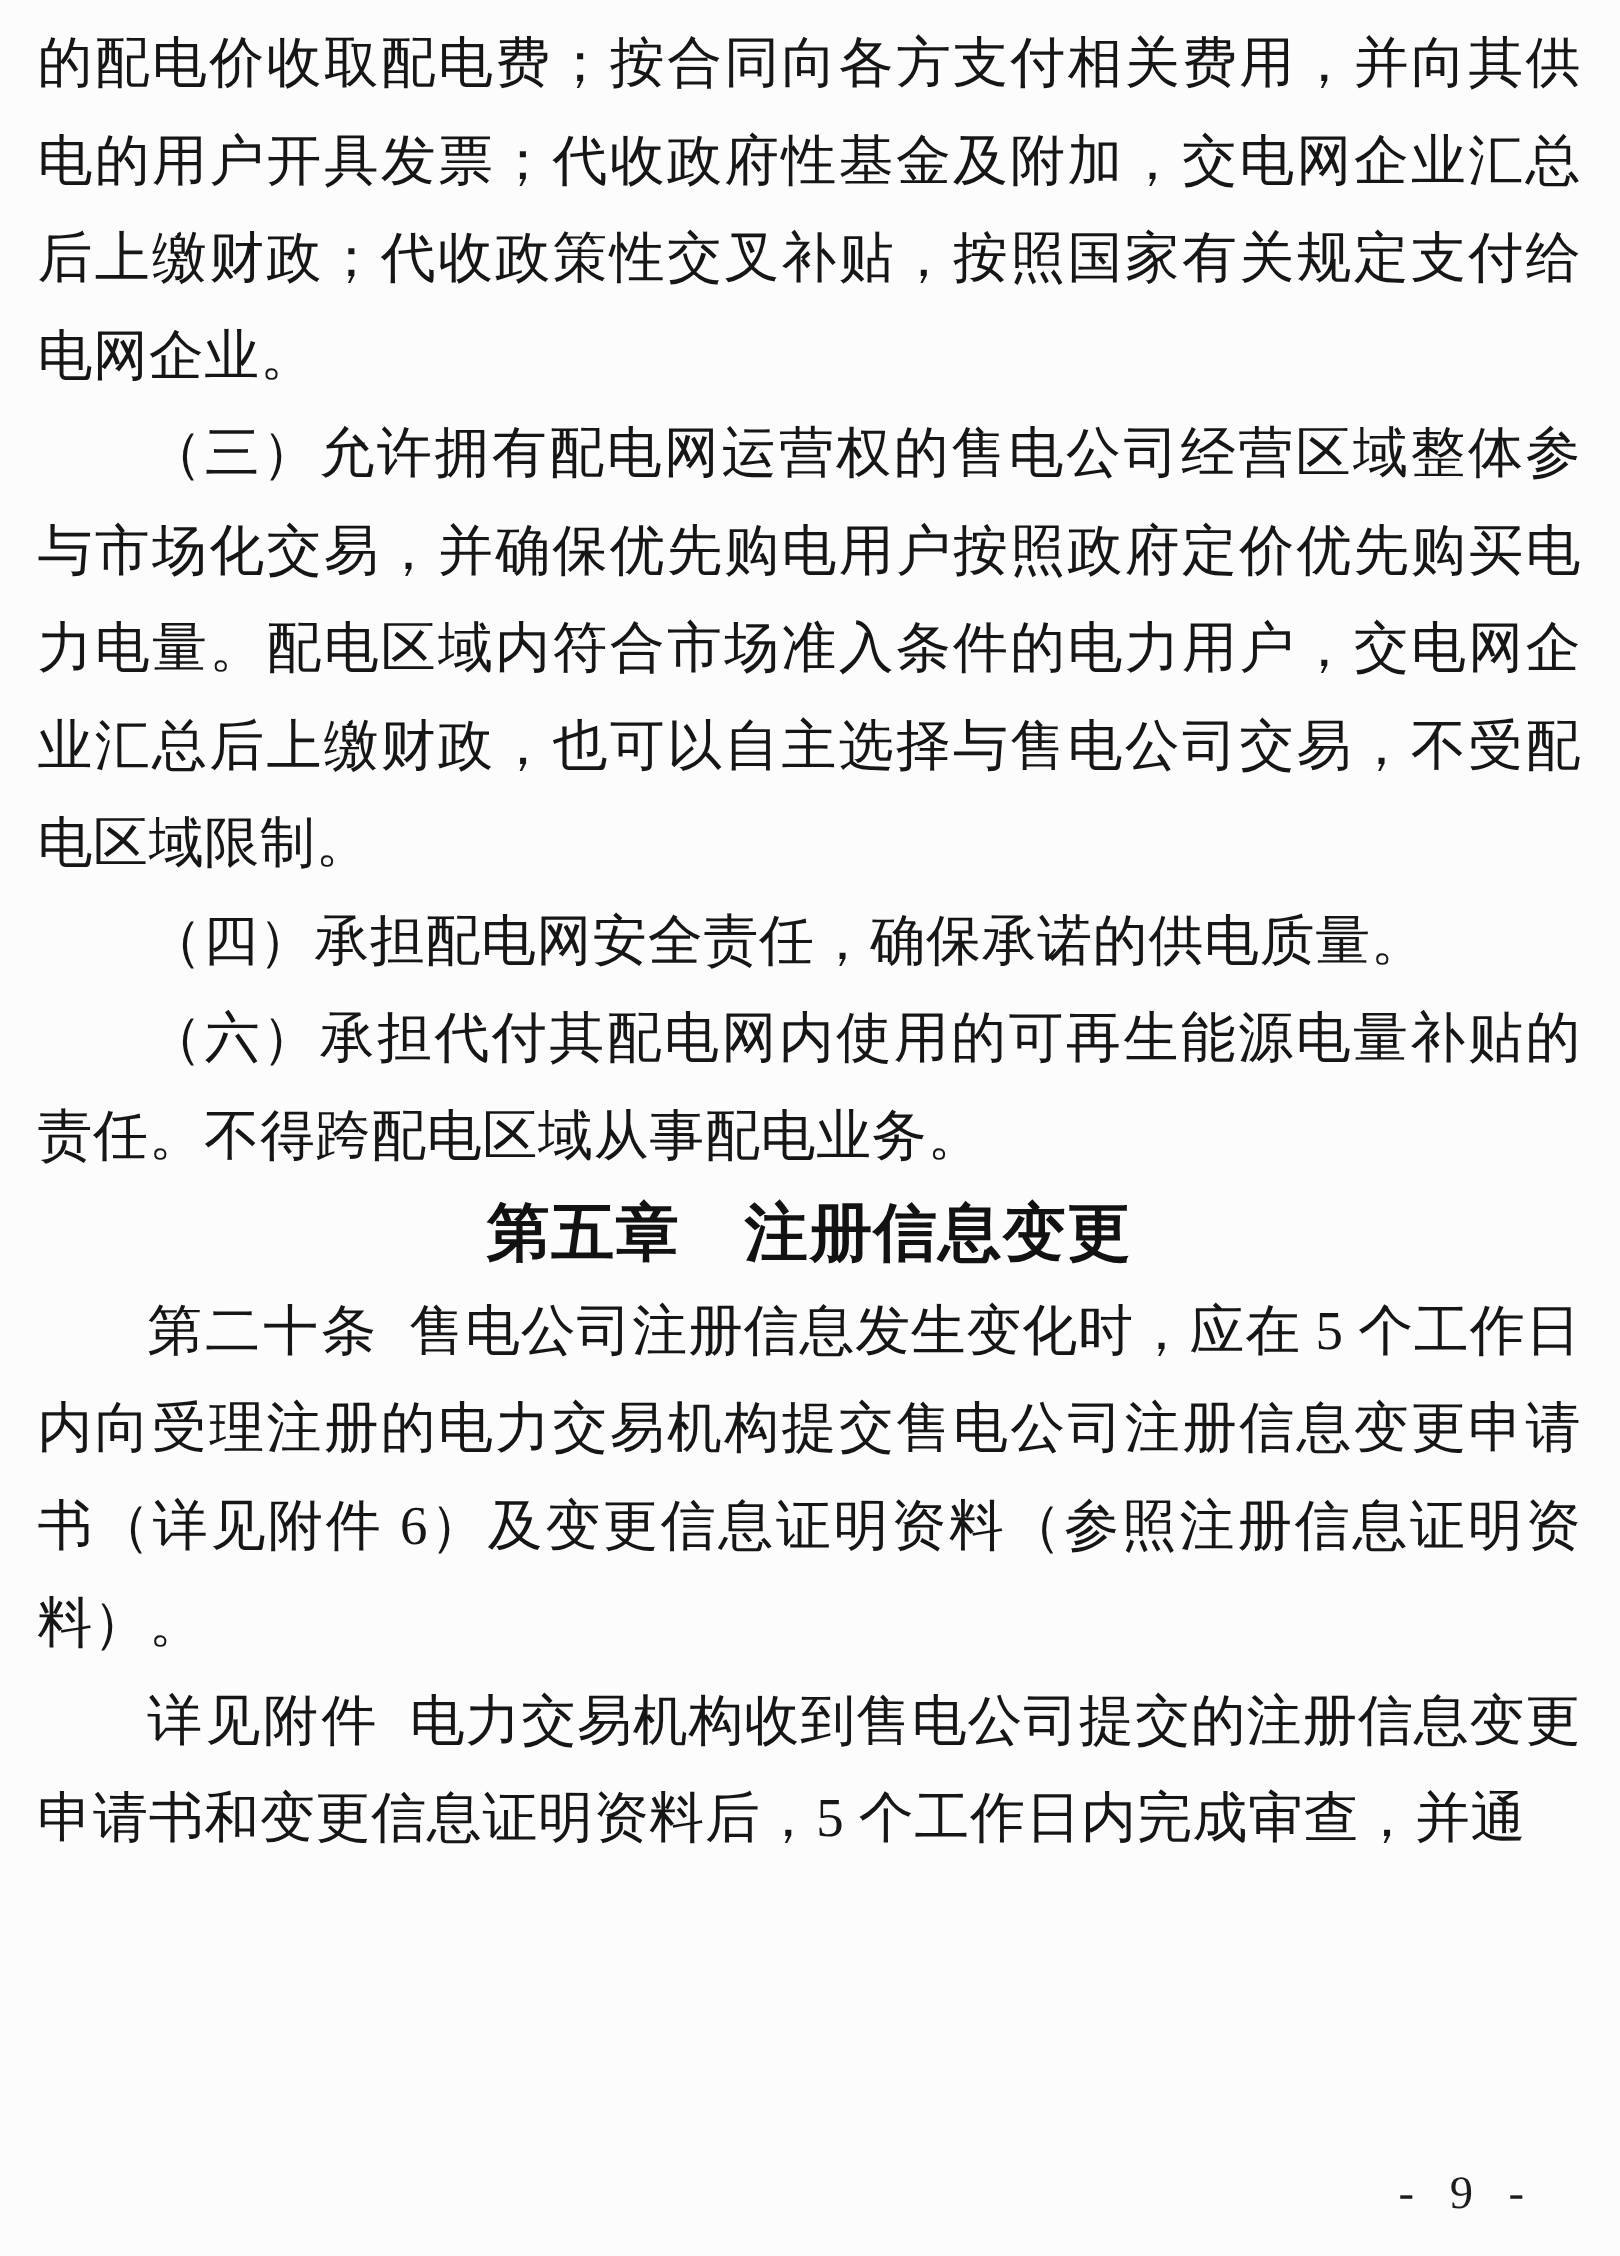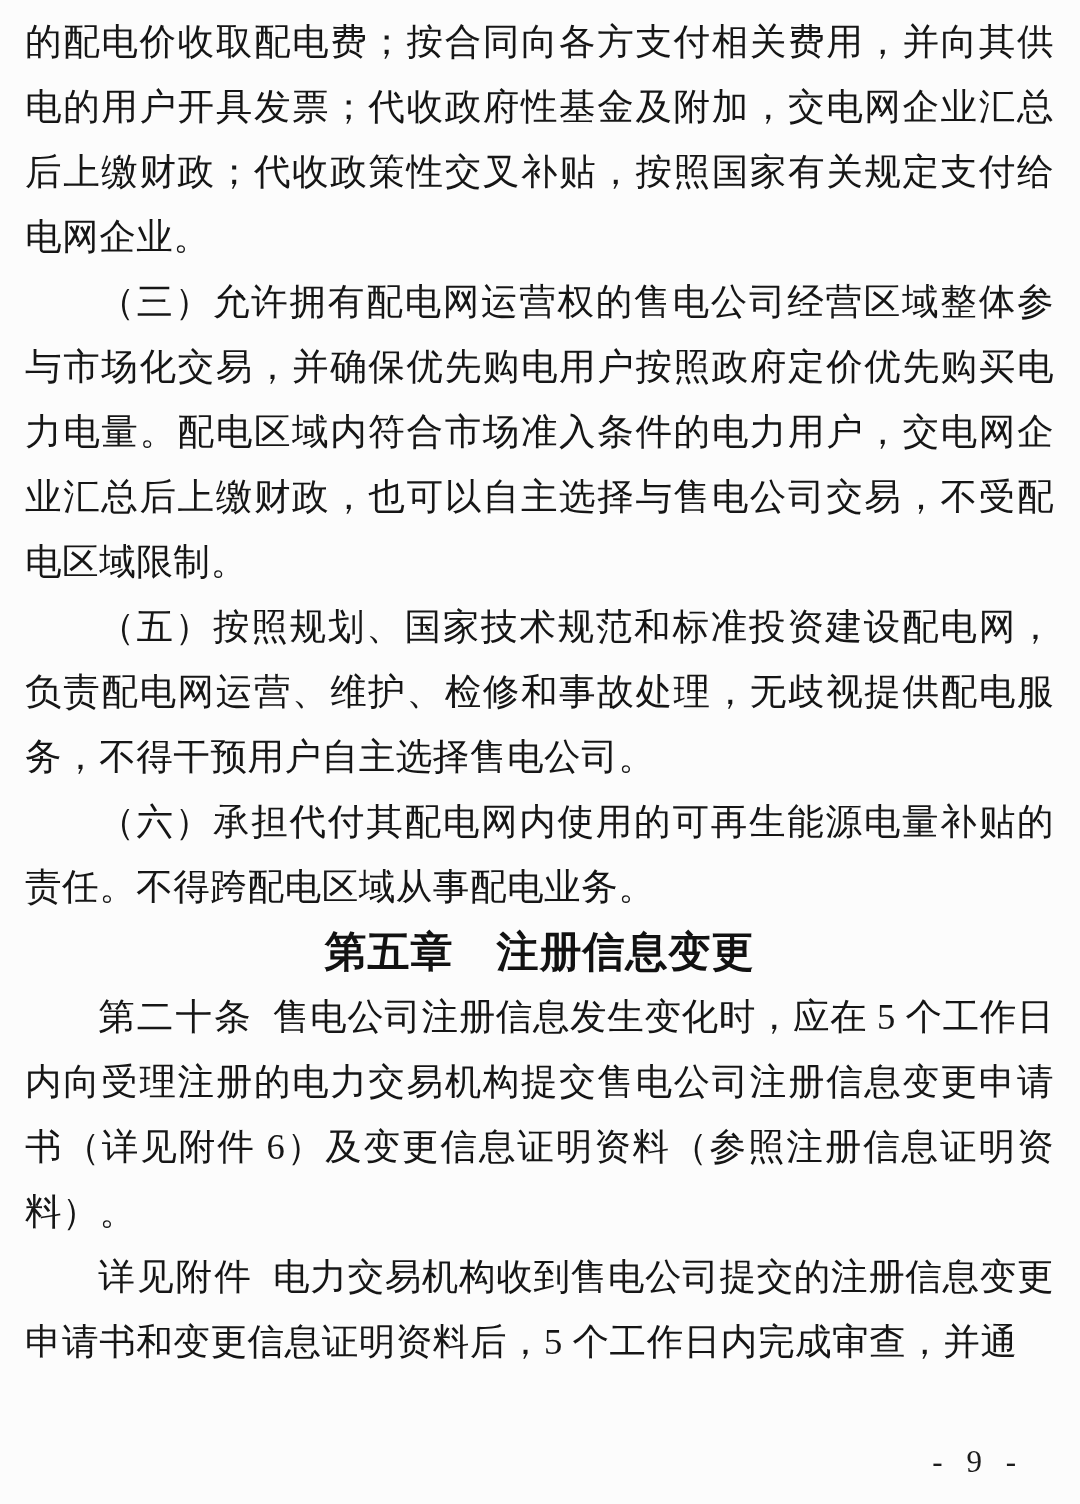--- a/index.html
+++ b/index.html
@@ -59,24 +59,24 @@
 <div class="page">
 
   <p class="body">
     <span>的配电价收取配电费；按合同向各方支付相关费用，并向其供电的用户开具发票；代收政府性基金及附加，交电网企业汇总后上缴财政；代收政策性交叉补贴，按照国家有关规定支付给电网企业。</span>
   </p>
 
   <p class="body indent">
     <span>（三）允许拥有配电网运营权的售电公司经营区域整体参与市场化交易，并确保优先购电用户按照政府定价优先购买电力电量。配电区域内符合市场准入条件的电力用户，交电网企业汇总后上缴财政，也可以自主选择与售电公司交易，不受配电区域限制。</span>
   </p>
 
+  <p class="body indent">
+    <span>（四）承担配电网安全责任，确保承诺的供电质量。</span>
+  </p>
 
-  <p class="body indent">
-    <span>（五）按照规划、国家技术规范和标准投资建设配电网，负责配电网运营、维护、检修和事故处理，无歧视提供配电服务，不得干预用户自主选择售电公司。</span>
-  </p>
 
   <p class="body indent">
     <span>（六）承担代付其配电网内使用的可再生能源电量补贴的责任。不得跨配电区域从事配电业务。</span>
   </p>
 
 
   <h2 class="chapter">第五章　注册信息变更</h2>
 
   <p class="body indent">
     <span class="article-num">第二十条</span><span>售电公司注册信息发生变化时，应在 5 个工作日内向受理注册的电力交易机构提交售电公司注册信息变更申请书（详见附件 6）及变更信息证明资料（参照注册信息证明资料）。</span>

